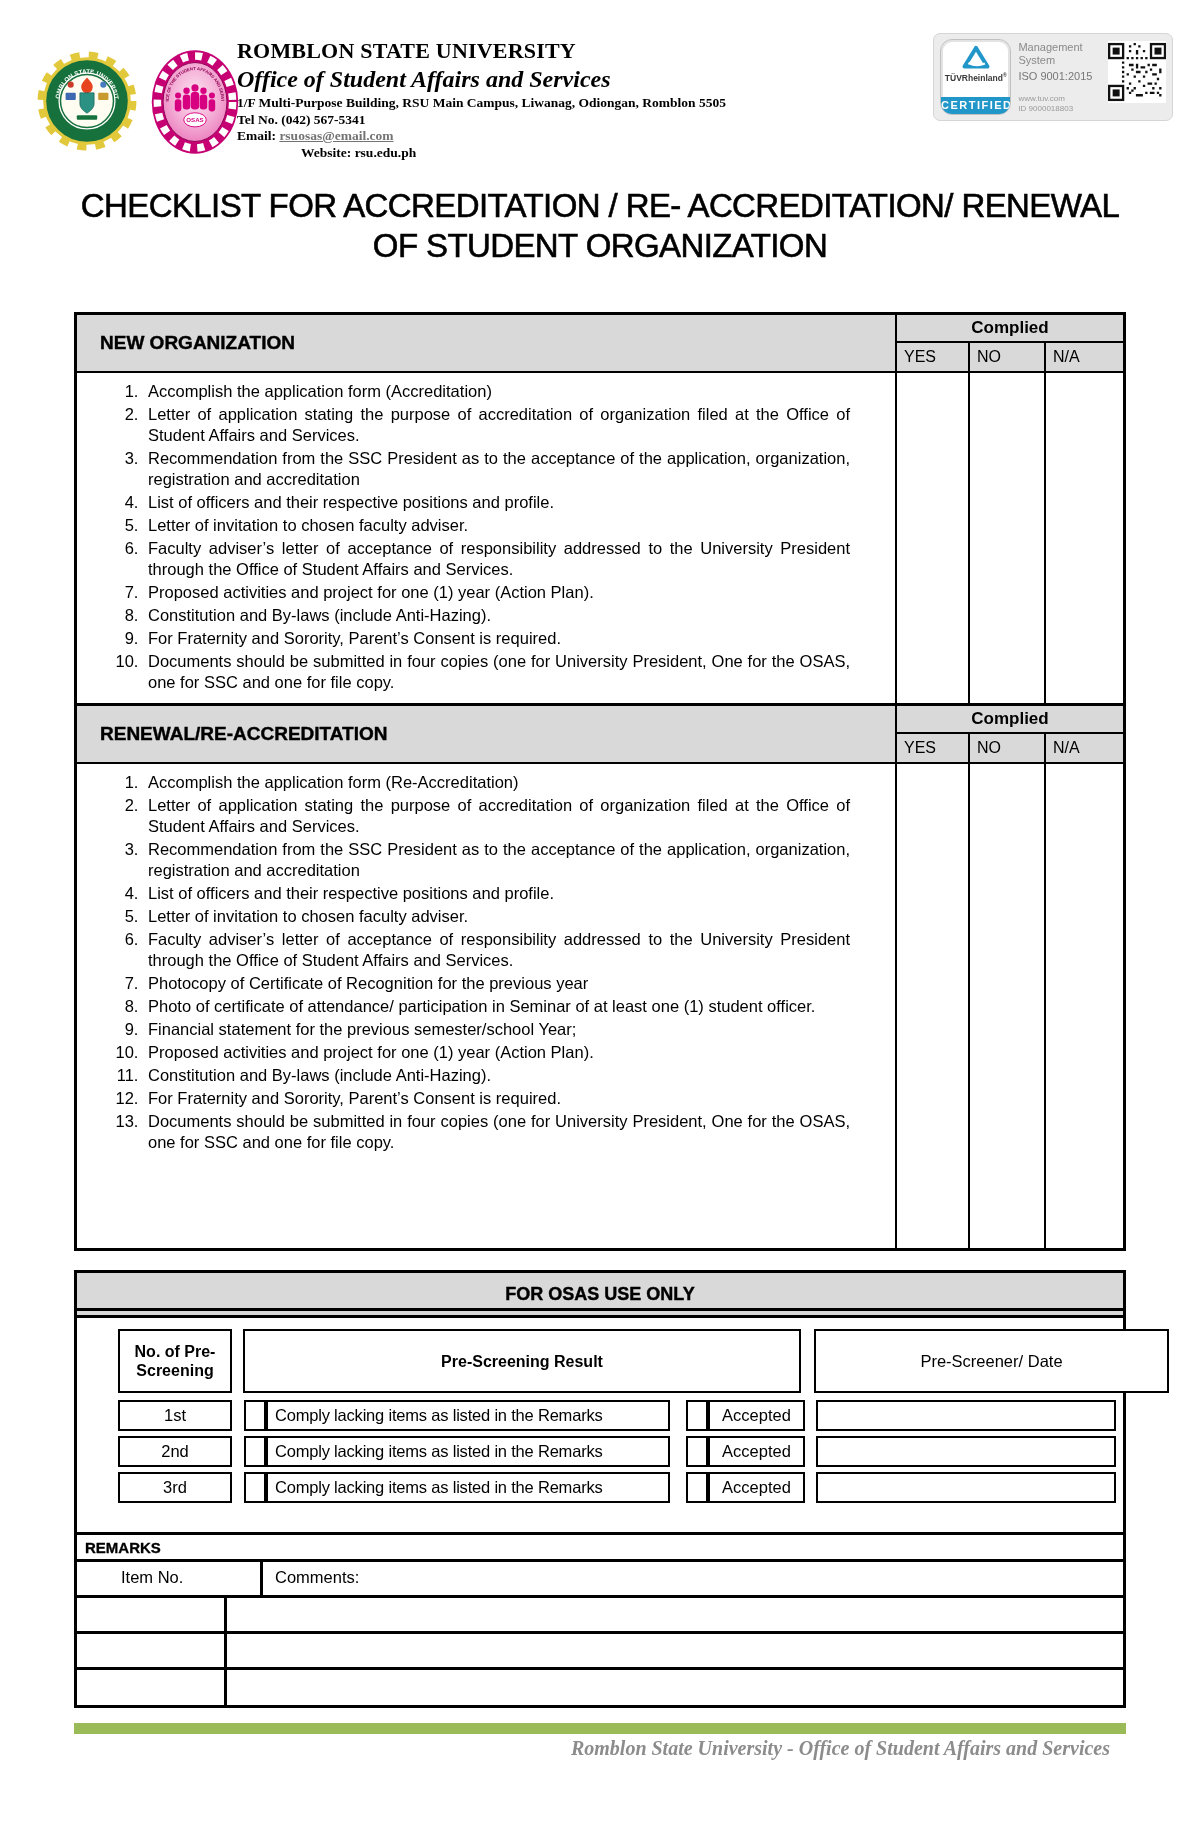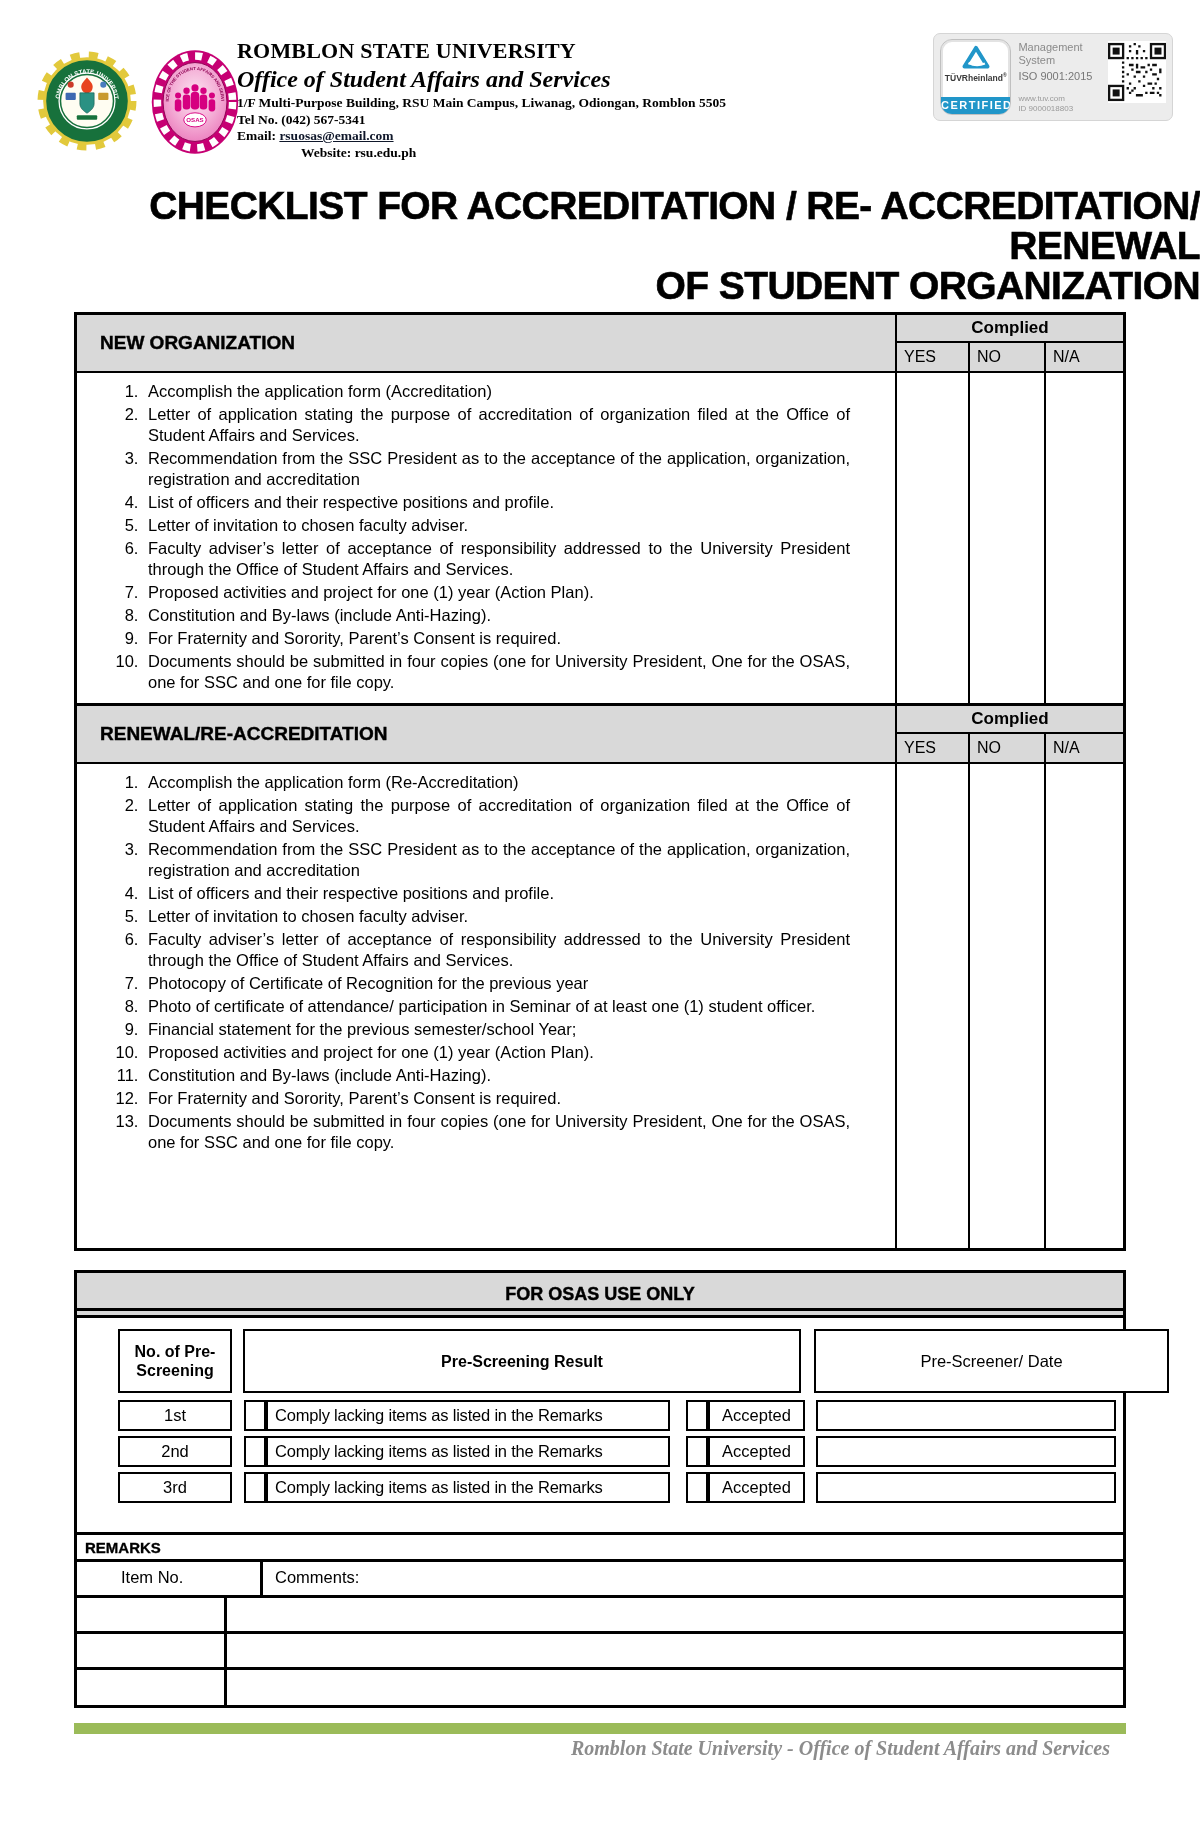--- a/index.html
+++ b/index.html
@@ -5,40 +5,40 @@
   html,body{margin:0;padding:0;background:#fff;}
   .page{position:relative;width:1200px;height:1835px;background:#fff;margin:0 auto;overflow:hidden;
         font-family:"Liberation Sans",sans-serif;color:#000;}
 
   
   .logo{position:absolute;}
   .hdr-text{position:absolute;left:237px;top:38px;font-family:"Liberation Serif",serif;}
   .uni-name{font-size:22px;font-weight:bold;line-height:26px;letter-spacing:.2px;}
   .office-name{font-size:24px;font-weight:bold;font-style:italic;line-height:31px;}
   .addr-line{font-size:13.5px;font-weight:bold;line-height:16.5px;}
-  .email-link{text-decoration:underline;color:#0f172a;}
+  .email-link{text-decoration:underline;color:#737373;}
   .website-line{margin-left:64px;}
 
   .tuv{position:absolute;left:933px;top:33px;width:240px;height:88px;background:#ececec;
        border:1px solid #d5d5d5;border-radius:7px;display:flex;padding:5px 6px;box-sizing:border-box;gap:7px;}
   .tuv-logo{width:76px;height:76px;background:#fff;border:1px solid #c0c0c0;border-radius:12px;
             box-shadow:inset 0 0 0 2px #e3e3e3;display:flex;flex-direction:column;align-items:center;
             overflow:hidden;box-sizing:border-box;}
   .tuv-tri{margin-top:5px;}
   .tuv-brand{font-size:8.5px;font-weight:bold;color:#3a3a3a;line-height:10px;}
   .tuv-band{margin-top:14px;width:100%;background:#2196c9;color:#fff;font-size:11px;font-weight:bold;
             letter-spacing:1.5px;text-align:right;padding:2px 0 3px;}
   .tuv-mid{display:flex;flex-direction:column;justify-content:space-between;width:88px;padding:2px 0;}
   .tuv-sys{font-size:11px;color:#8a8a8a;line-height:12.5px;}
   .tuv-iso{font-size:11px;color:#777;margin-top:4px;}
   .tuv-small{font-size:8px;color:#9a9a9a;line-height:9.5px;}
   .tuv-qr{width:62px;height:62px;background:#fff;align-self:flex-start;margin-top:2px;}
 
   
-  .doc-title{position:absolute;left:0;right:0;top:186px;text-align:right;font-size:39px;font-weight:bold;
+  .doc-title{position:absolute;left:0;right:0;top:186px;text-align:center;font-size:33px;font-weight:normal;
              letter-spacing:-0.6px;line-height:40px;-webkit-text-stroke:.6px #000;}
 
   
   .tables-wrap{position:absolute;left:74px;top:312px;width:1052px;}
   .chk-table{border:3px solid #000;box-sizing:border-box;margin-top:-3px;}
   .chk-table:first-child{margin-top:0;}
   .chk-head{display:grid;grid-template-columns:1fr 73px 76px 77px;grid-template-rows:28px 28px;background:#d9d9d9;}
   .cell{box-sizing:border-box;}
   .sec-cell{grid-row:1/3;grid-column:1;display:flex;align-items:center;padding-left:23px;
             font-size:19px;font-weight:bold;-webkit-text-stroke:.4px #000;border-right:2px solid #000;}

